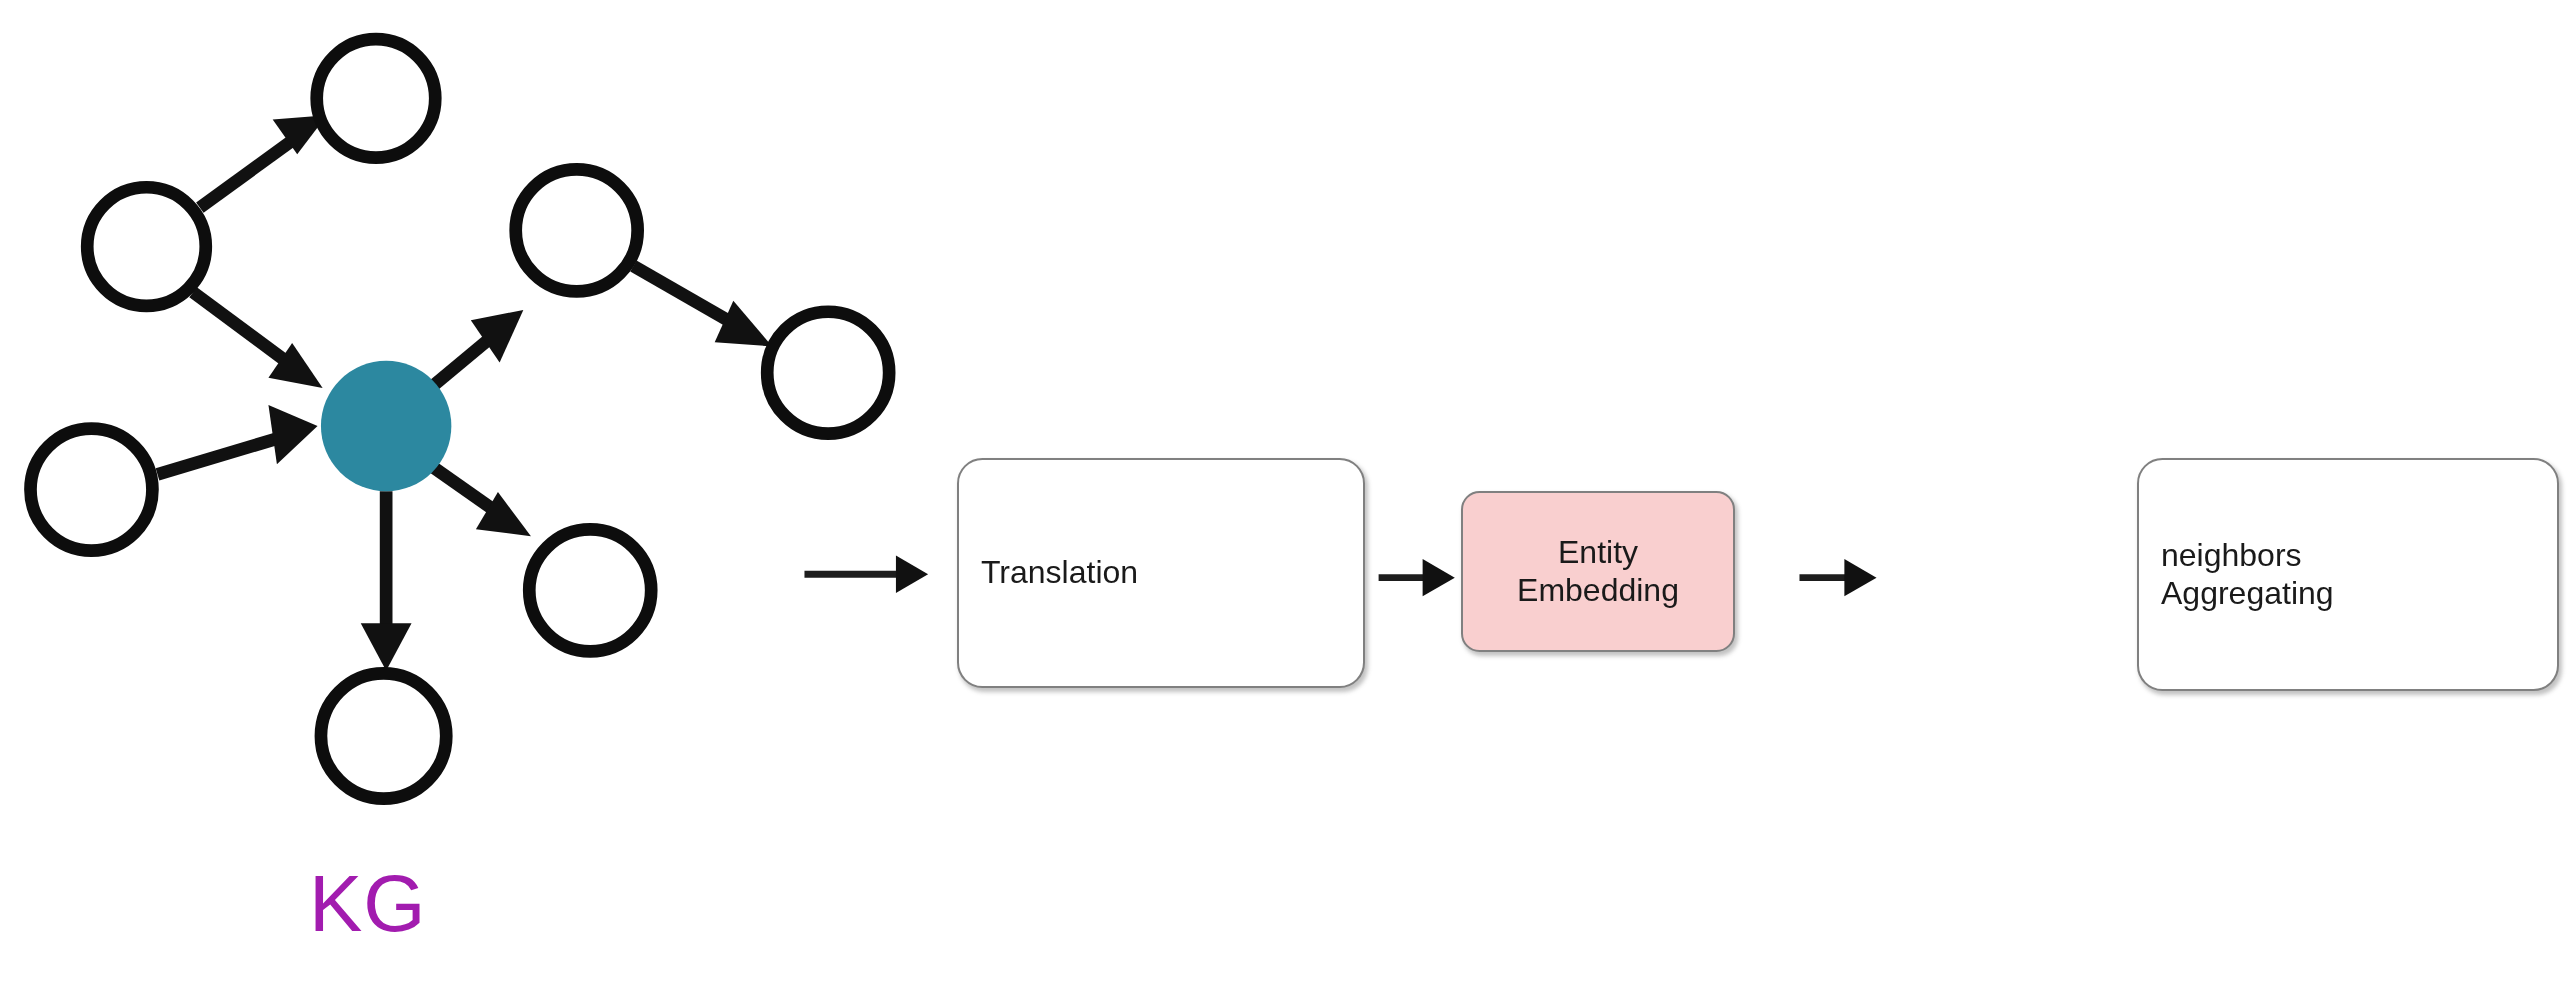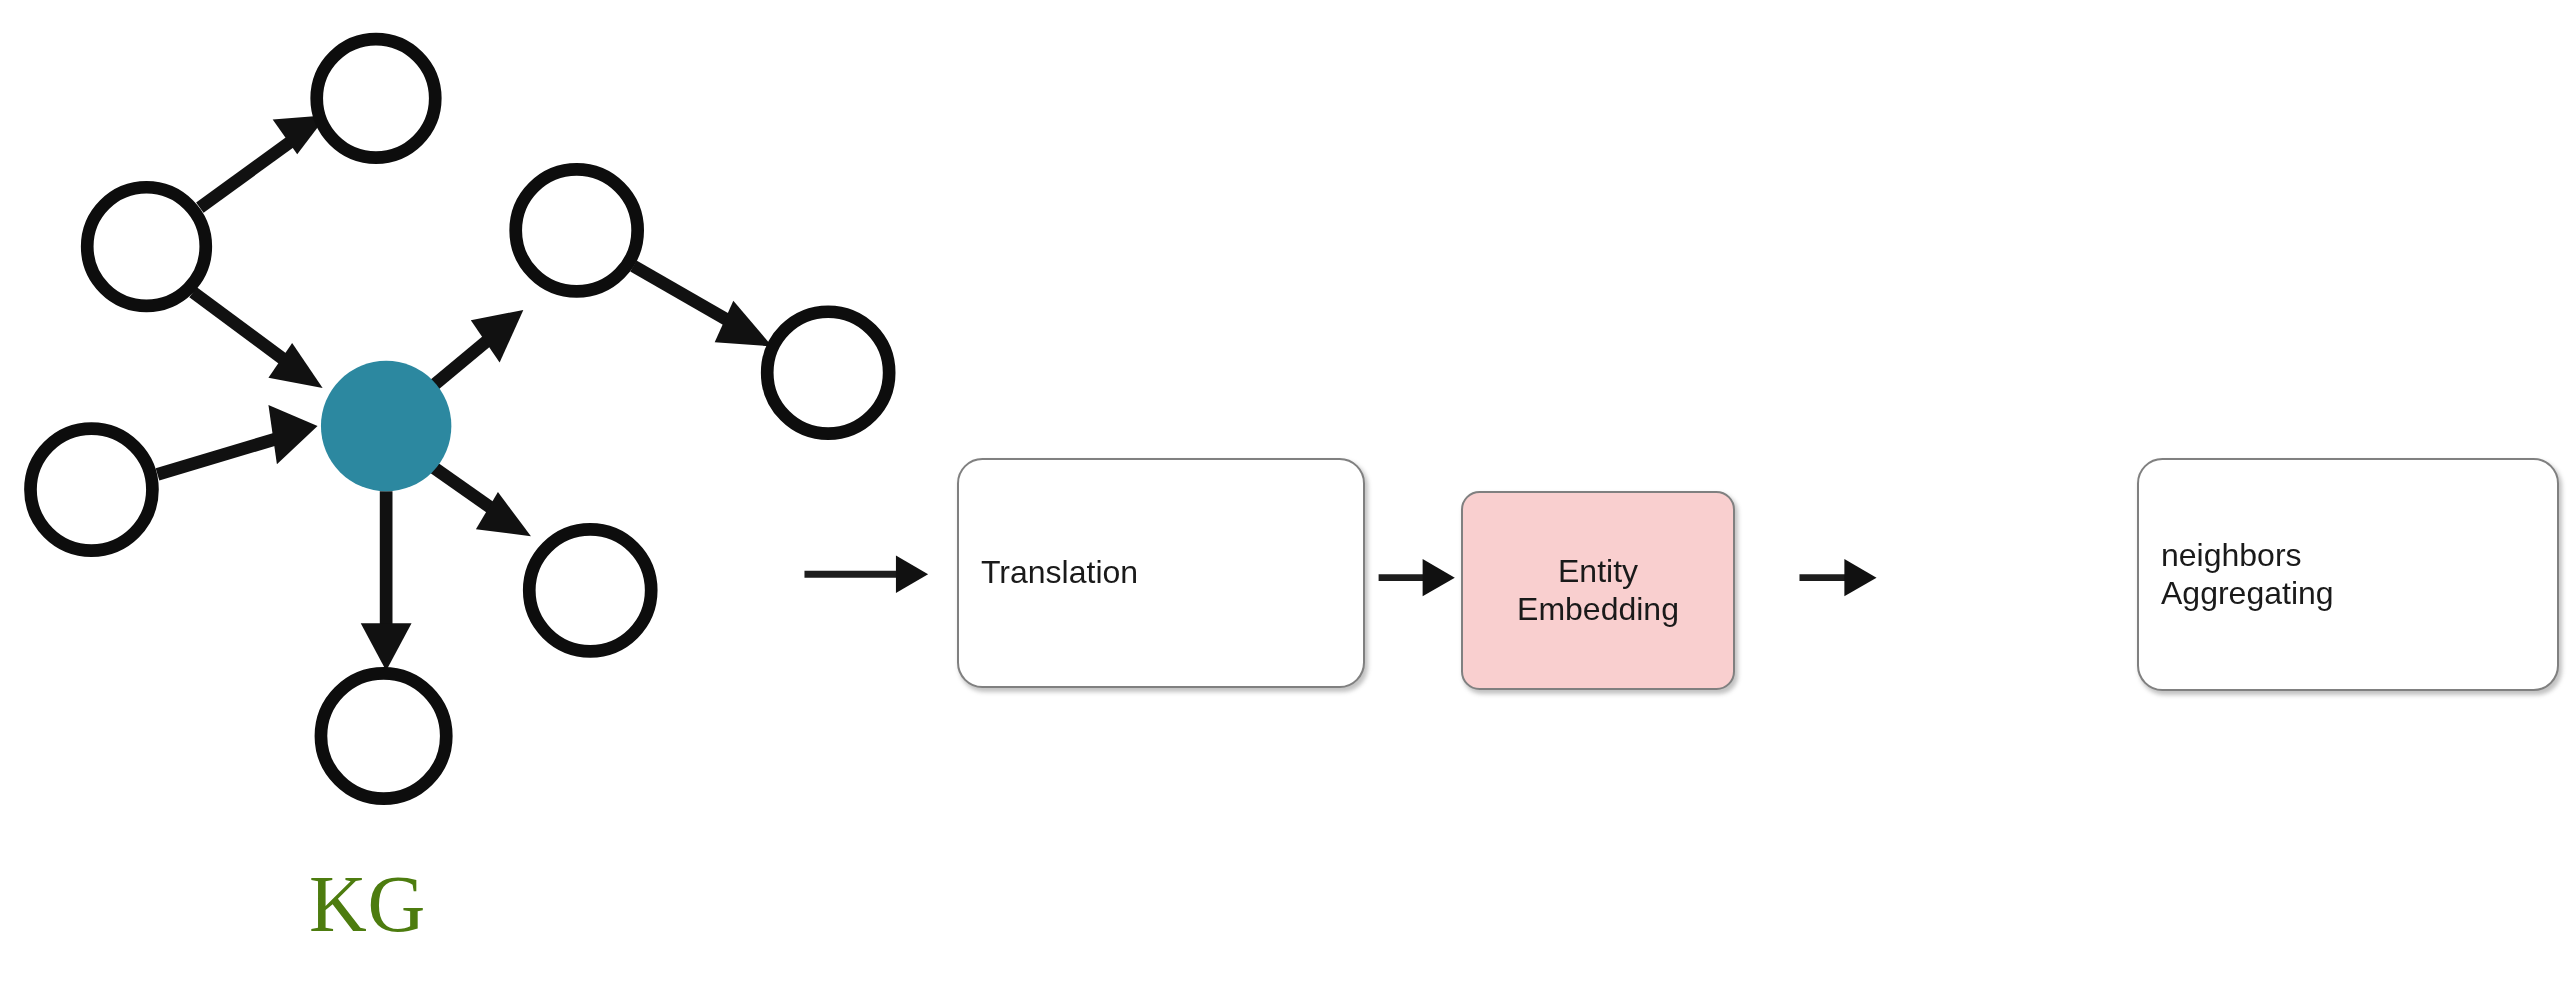--- a/index.html
+++ b/index.html
@@ -48,23 +48,23 @@
     stroke: #1d1d1d;
     stroke-width: 8;
     fill: none;
   }
   .flow-arrow-head {
     fill: #111111;
     stroke: none;
   }
   .kg-label {
     position: absolute;
-    font-family: Liberation Serif, serif;
+    font-family: Liberation Sans, sans-serif;
     font-size: 80px;
-    color: #4d7c0f;
+    color: #a21caf;
     letter-spacing: 0.8px;
     line-height: 1;
     white-space: nowrap;
     text-align: right;
   }
   .flow-box {
     position: absolute;
     box-sizing: border-box;
     border: 2.5px solid #808080;
     border-radius: 25.4px;
@@ -77,21 +77,21 @@
     font-family: "Liberation Sans", sans-serif;
     font-size: 32px;
     line-height: 1.18;
     color: #1a1a1a;
     padding: 0 22px;
     width: 100%;
   }
   #box-translation-distance { left: 957px; top: 458px; width: 408px; height: 230px; }
   #box-translation-distance .box-text { text-align: left; }
   #box-entity-embedding {
-    left: 1461px; top: 491px; width: 274px; height: 199px;
+    left: 1461px; top: 491px; width: 274px; height: 161px;
     background: #f9cfcf;
     border-radius: 18.6px;
   }
   #box-entity-embedding .box-text { text-align: center; padding: 0 8.5px; }
   #box-sampling-aggregating { left: 2137px; top: 458px; width: 422px; height: 233px; }
   #box-sampling-aggregating .box-text { text-align: left; }
 </style>
 </head>
 <body>
 

